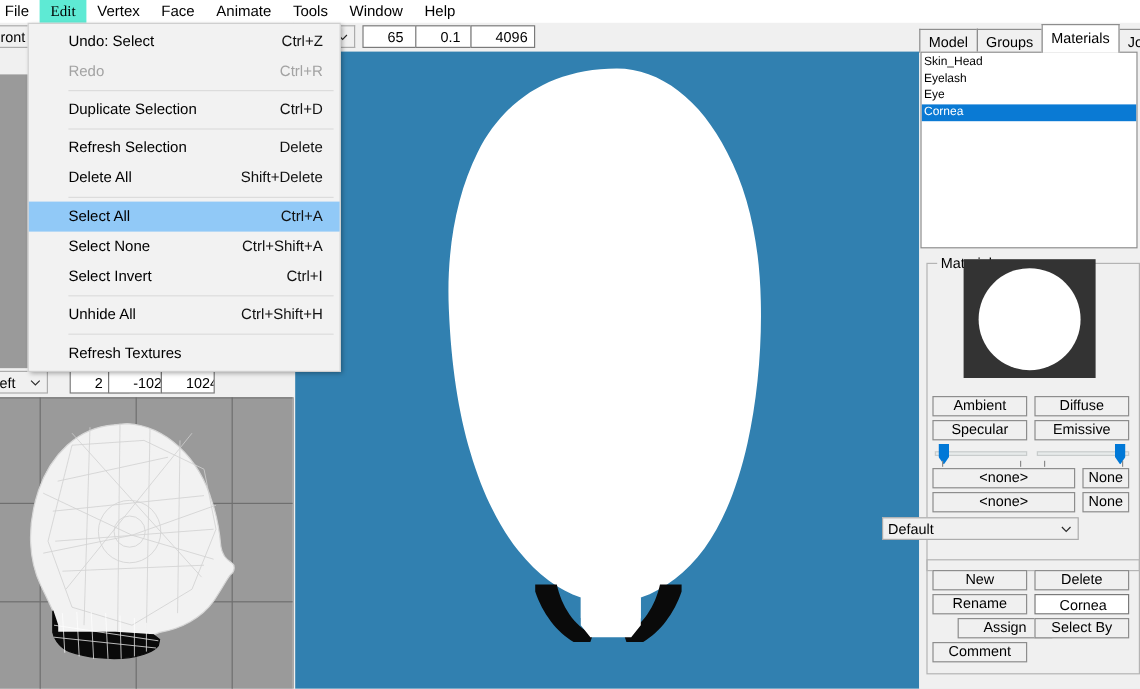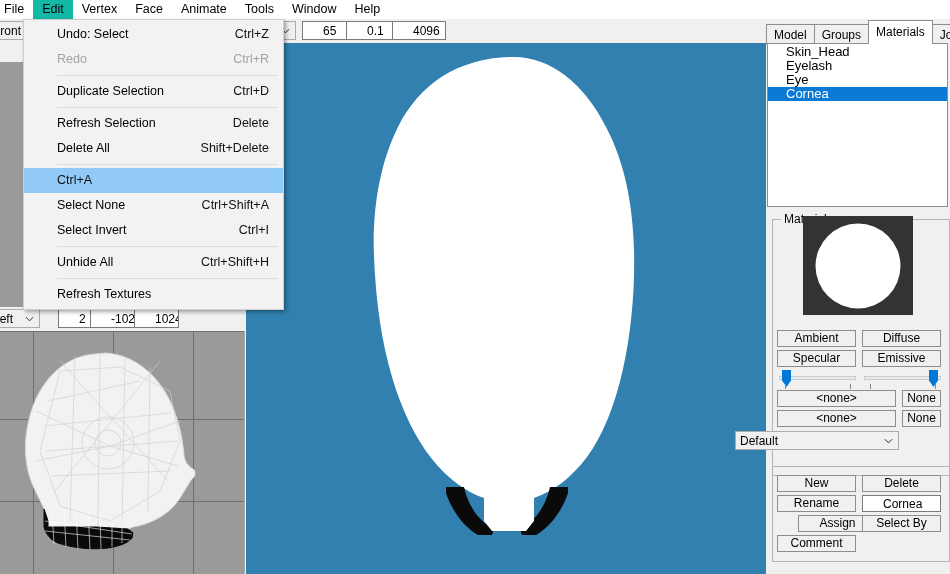--- a/index.html
+++ b/index.html
@@ -23,21 +23,21 @@
     z-index: 40;
   }
   .menu-item {
     padding: 2px 9px 3px 9px;
     height: 19px; line-height: 15px;
     box-sizing: border-box;
     white-space: nowrap;
     cursor: default;
   }
   .menu-item.first { padding-left: 4px; }
-  .menu-item.open { background: #14b8a6; }
+  .menu-item.open { background: #5eead4; font-family: Liberation Serif, serif; }
 
   
   #left-panel {
     position: absolute; left: 0; top: 19px; width: 245px; height: 555px;
     background: #f0f0f0;
     border-right: 1px solid #a9a9a9;
     box-sizing: border-box;
   }
   .vp-toolbar {
     position: absolute; left: 0; width: 245px; height: 24px;
@@ -134,22 +134,22 @@
   #matlist {
     position: absolute; left: 1px; top: 24px; width: 181px; height: 164px;
     background: #fff;
     border: 1px solid #8d8d8d;
     box-sizing: border-box;
     overflow: hidden;
     padding-top: 1px;
   }
   .matrow {
     height: 14px; line-height: 14px;
-    font-size: 13px;
-    padding-left: 18px;
+    font-size: 10px;
+    padding-left: 2px;
     white-space: nowrap;
     cursor: default;
   }
   .matrow.selected { background: #0a7ad4; color: #fff; }
 
   .groupbox {
     position: absolute;
     border: 1px solid #b4b4b4;
     box-sizing: border-box;
   }
@@ -515,20 +515,21 @@
     <div class="mrow">
       <span class="mlabel">Refresh Selection</span>
       <span class="maccel">Delete</span>
     </div>
     <div class="mrow">
       <span class="mlabel">Delete All</span>
       <span class="maccel">Shift+Delete</span>
     </div>
     <div class="msep"></div>
     <div class="mrow hl">
+      <span class="mlabel">Select All</span>
       <span class="maccel">Ctrl+A</span>
     </div>
     <div class="mrow">
       <span class="mlabel">Select None</span>
       <span class="maccel">Ctrl+Shift+A</span>
     </div>
     <div class="mrow">
       <span class="mlabel">Select Invert</span>
       <span class="maccel">Ctrl+I</span>
     </div>

